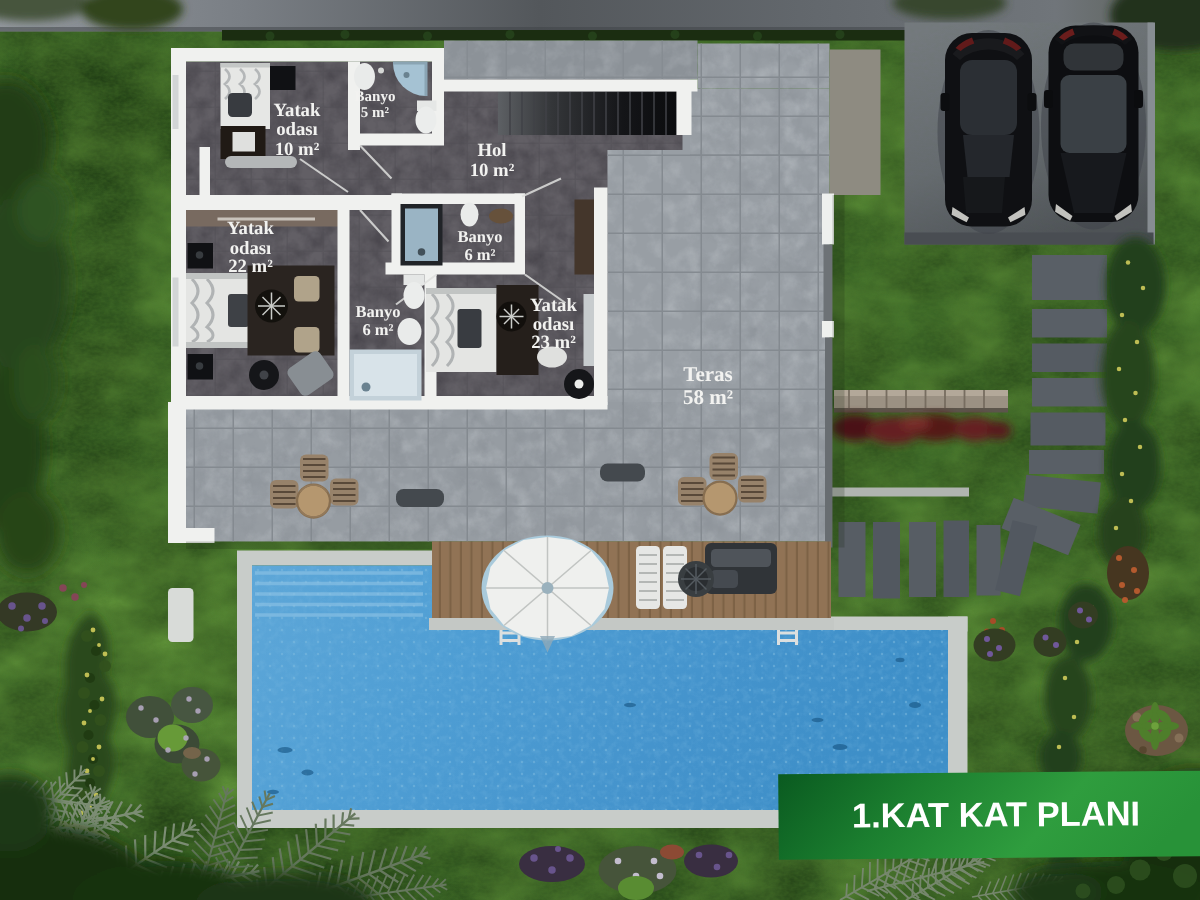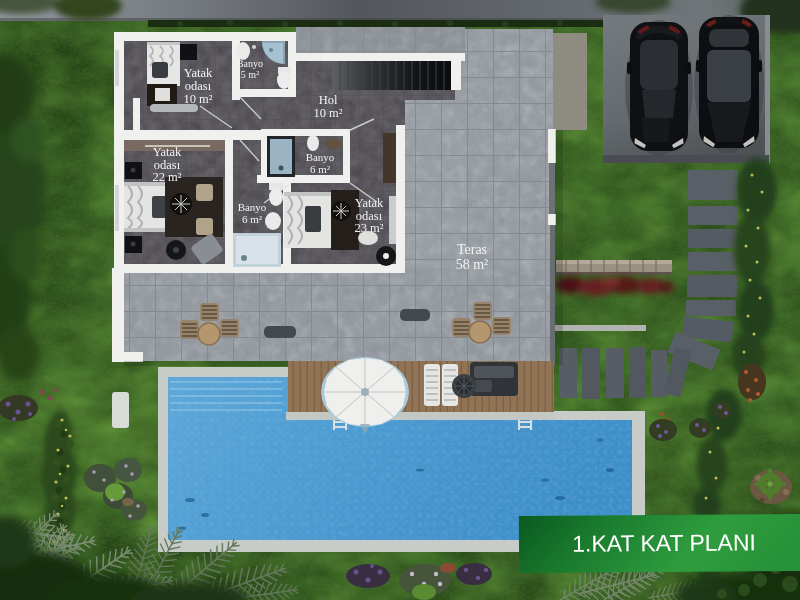--- a/index.html
+++ b/index.html
@@ -1,16 +1,16 @@
 <!DOCTYPE html>
 <html><head>
 <meta charset="utf-8">
 <style>
 html,body{margin:0;padding:0;background:#fff;}
-#scene{position:relative;width:800px;height:600px;overflow:hidden;font-family:"Liberation Serif",serif;}
+#scene{position:relative;width:800px;height:600px;overflow:hidden;font-family:"Liberation Serif",serif;font-weight:bold;}
 svg{display:block;}
 </style>
 </head>
 <body>
 <div id="scene">
 <svg width="800" height="600" viewBox="0 0 800 600" xmlns="http://www.w3.org/2000/svg">
 <defs>
 <filter id="grassCoarse" x="0" y="0" width="100%" height="100%" color-interpolation-filters="sRGB">
   <feTurbulence type="fractalNoise" baseFrequency="0.022 0.032" numOctaves="4" seed="11" result="n"></feTurbulence>
   <feColorMatrix in="n" type="matrix" values="0 0 0 0 0.11  0 0 0 0 0.21  0 0 0 0 0.07  0.9 0.6 0 0 -0.42"></feColorMatrix>

